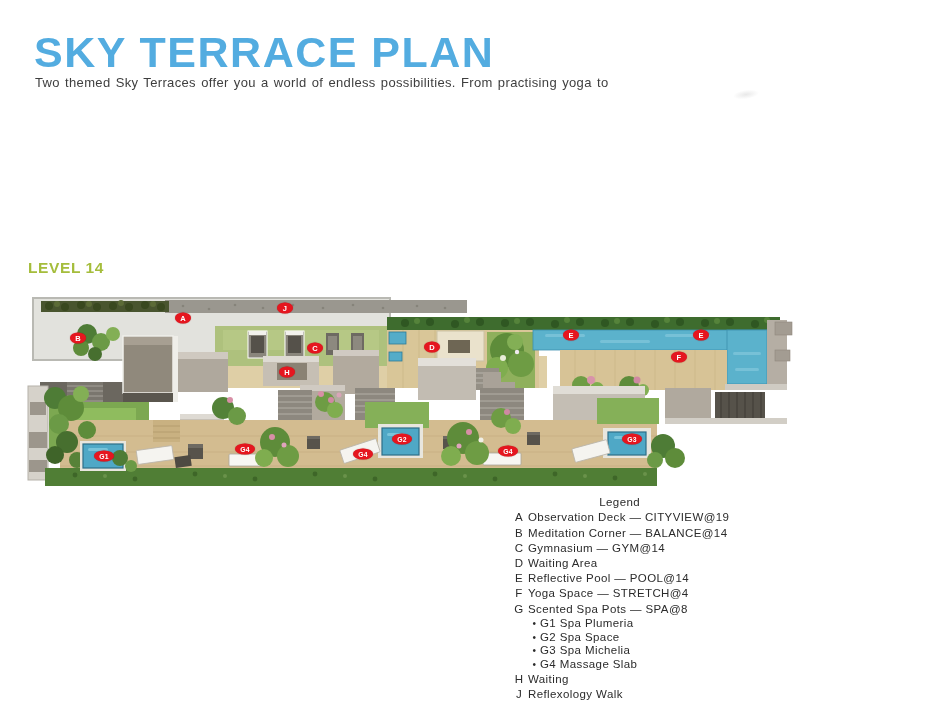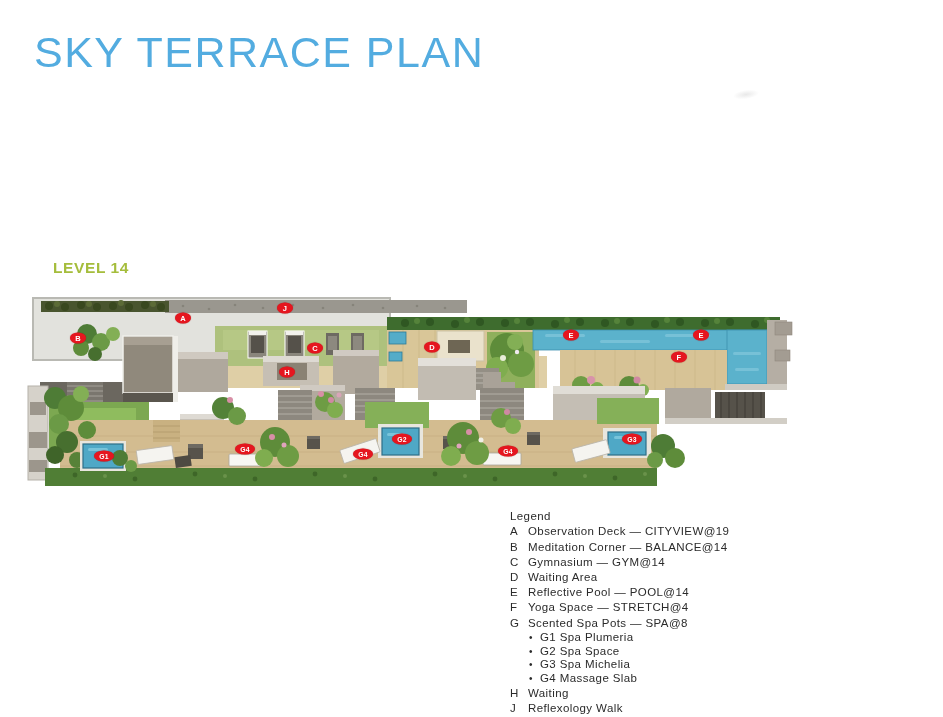--- a/index.html
+++ b/index.html
@@ -7,33 +7,33 @@
     width:943px;height:717px;position:relative;overflow:hidden;
     font-family:"Liberation Sans","DejaVu Sans",sans-serif;color:#3c3c3c;
   }
   :root{
     --title-blue:#53ACE0;
     --level-green:#A5BD3C;
     --marker-red:#E5161F;
   }
   .page-title{
     position:absolute;left:34px;top:0px;
-    font-size:43px;font-weight:normal;letter-spacing:1.5px;line-height:46px;
+    font-size:43px;font-weight:bold;letter-spacing:1.5px;line-height:46px;
     color:var(--title-blue);
     transform:scaleY(1.0);
     white-space:nowrap;
   }
   .intro{
     position:absolute;left:35px;top:61px;width:660px;
     font-size:13px;line-height:17.6px;letter-spacing:0.35px;word-spacing:1.2px;
     color:#3e3e3e;
   }
   .intro span{display:block;}
   .level-label{
-    position:absolute;left:53px;top:259px;
+    position:absolute;left:28px;top:259px;
     font-size:15.5px;font-weight:bold;letter-spacing:0.6px;
     color:var(--level-green);
   }
   .smudge{
     position:absolute;left:733px;top:90px;width:26px;height:9px;border-radius:50%;
     background:radial-gradient(closest-side,#e3e3e3,#ffffff);opacity:.8;transform:rotate(-8deg);
   }
   
   .plan{
     position:absolute;left:25px;top:290px;width:770px;height:210px;
@@ -43,35 +43,36 @@
     position:absolute;transform:translate(-50%,-50%);
     width:16px;height:11px;border-radius:50%;
     background:var(--marker-red);
     color:#ffffff;font-size:7.5px;font-weight:bold;line-height:11px;
     text-align:center;letter-spacing:0.2px;
     box-shadow:0 0 1px rgba(120,0,0,.6);
   }
   .marker.wide{width:20px;font-size:6.8px;}
   
   .legend{
-    position:absolute;left:510px;top:509px;
-    font-size:11.5px;color:#2b2b2b;letter-spacing:0.4px;
+    position:absolute;left:510px;top:495px;
+    font-size:11.5px;color:#2b2b2b;letter-spacing:0.4px;text-align:center;
   }
   .legend-heading{line-height:15.4px;}
   .legend-row{display:flex;line-height:15.2px;}
   .legend-key{width:18px;flex:0 0 18px;}
   .legend-subrow{display:flex;line-height:13.8px;padding-left:19px;}
   .legend-bullet{width:11px;flex:0 0 11px;font-size:10px;}
 </style>
 </head>
 <body>
 
 <h1 class="page-title">SKY TERRACE PLAN</h1>
 
 <p class="intro">
+  <span>Two themed Sky Terraces offer you a world of endless possibilities. From practising yoga to</span>
 </p>
 
 <div class="level-label">LEVEL 14</div>
 
 <div class="smudge"></div>
 
 <div class="plan">
   <svg width="770" height="210" viewBox="0 0 770 210">
 
     <g>

